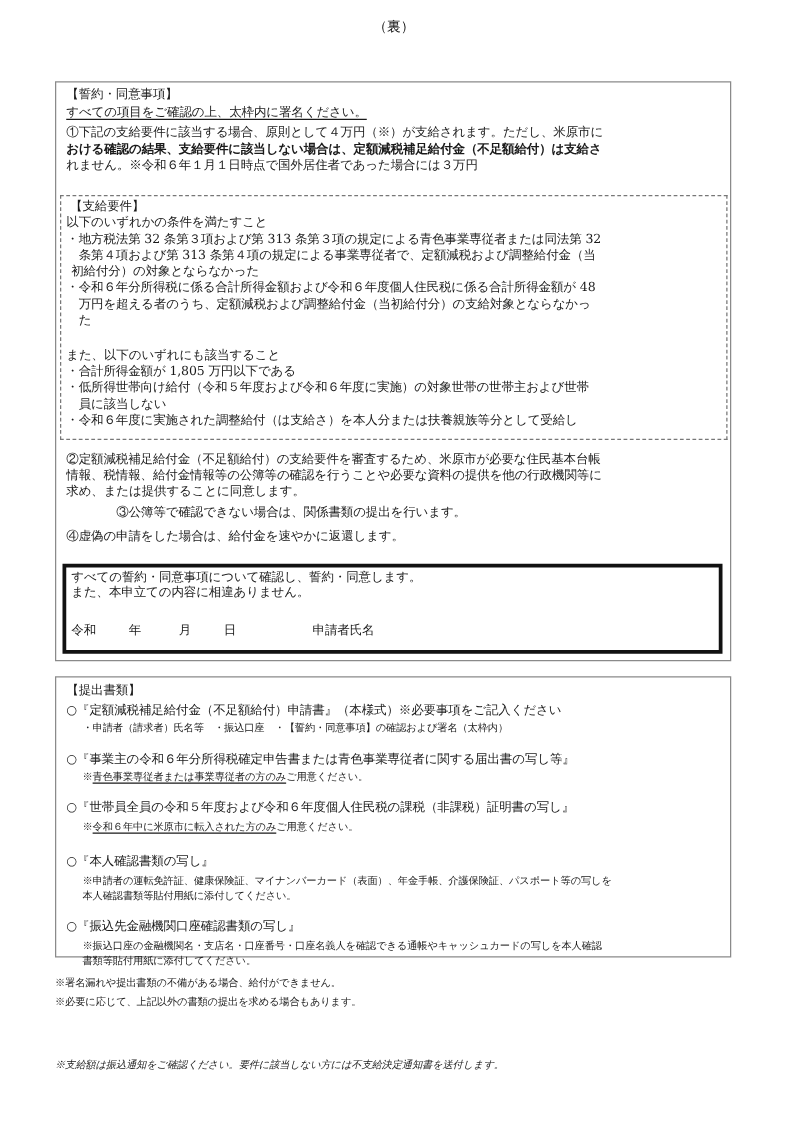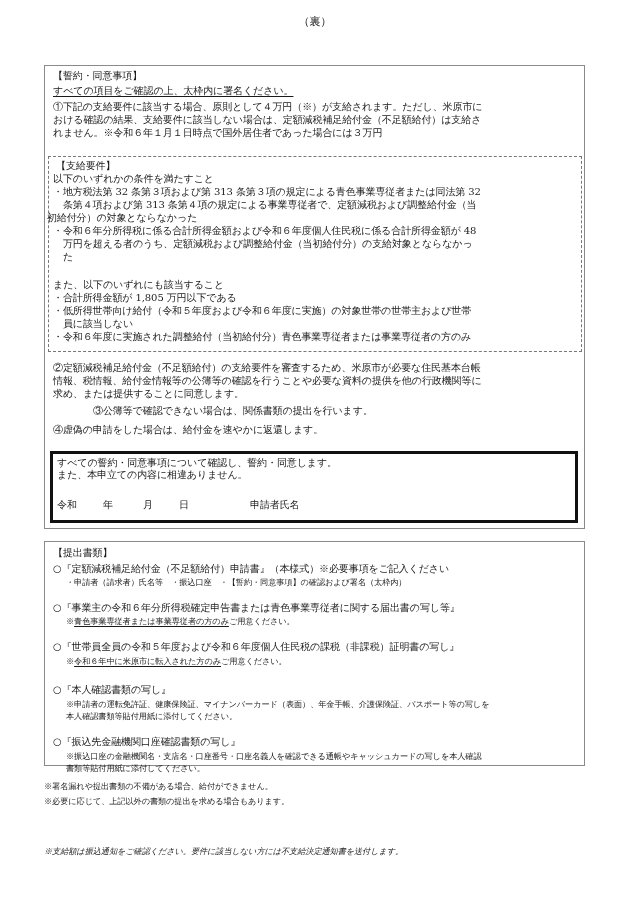--- a/index.html
+++ b/index.html
@@ -21,37 +21,37 @@
   </style>
 </head>
 <body>
 
 <div class="page-side">（裏）</div>
 
 <div class="box" id="oath-box"></div>
 <div class="t" style="left:53px;top:70px;">【誓約・同意事項】</div>
 <div class="t ul" style="left:53px;top:85px;">すべての項目をご確認の上、太枠内に署名ください。</div>
 <div class="t" style="left:53px;top:101px;">①下記の支給要件に該当する場合、原則として４万円（※）が支給されます。ただし、米原市に</div>
-<div class="t" style="left:53px;top:114px;">おける確認の結果、支給要件に該当しない場合は、定額減税補足給付金（不足額給付）は支給さ</div>
+<div class="t" style="left:53px;top:114px;font-weight:bold;">おける確認の結果、支給要件に該当しない場合は、定額減税補足給付金（不足額給付）は支給さ</div>
 <div class="t" style="left:53px;top:127px;">れません。※令和６年１月１日時点で国外居住者であった場合には３万円</div>
 
 <div class="dashed"></div>
 <div class="t" style="left:56px;top:160px;">【支給要件】</div>
 <div class="t" style="left:53px;top:173px;">以下のいずれかの条件を満たすこと</div>
 <div class="t" style="left:53px;top:186px;">・地方税法第 32 条第３項および第 313 条第３項の規定による青色事業専従者または同法第 32</div>
 <div class="t" style="left:53px;top:199px;">　条第４項および第 313 条第４項の規定による事業専従者で、定額減税および調整給付金（当</div>
-<div class="t" style="left:37px;top:212px;text-align:right;">　初給付分）の対象とならなかった</div>
+<div class="t" style="left:47px;top:212px;text-align:right;">　初給付分）の対象とならなかった</div>
 <div class="t" style="left:53px;top:225px;">・令和６年分所得税に係る合計所得金額および令和６年度個人住民税に係る合計所得金額が 48</div>
 <div class="t" style="left:53px;top:238px;">　万円を超える者のうち、定額減税および調整給付金（当初給付分）の支給対象とならなかっ</div>
 <div class="t" style="left:53px;top:251px;">　た</div>
 <div class="t" style="left:53px;top:279px;">また、以下のいずれにも該当すること</div>
 <div class="t" style="left:53px;top:292px;">・合計所得金額が 1,805 万円以下である</div>
 <div class="t" style="left:53px;top:305px;">・低所得世帯向け給付（令和５年度および令和６年度に実施）の対象世帯の世帯主および世帯</div>
 <div class="t" style="left:53px;top:318px;text-align:center;">　員に該当しない</div>
-<div class="t" style="left:53px;top:331px;">・令和６年度に実施された調整給付（当初給付分）青色事業専従者または事業専従者の方のみ</div>
+<div class="t" style="left:53px;top:331px;">・令和６年度に実施された調整給付（は支給さ）を本人分または扶養親族等分として受給し</div>
 
 <div class="t" style="left:53px;top:362px;">②定額減税補足給付金（不足額給付）の支給要件を審査するため、米原市が必要な住民基本台帳</div>
 <div class="t" style="left:53px;top:375px;">情報、税情報、給付金情報等の公簿等の確認を行うことや必要な資料の提供を他の行政機関等に</div>
 <div class="t" style="left:53px;top:388px;">求め、または提供することに同意します。</div>
 <div class="t" style="left:53px;top:405px;margin-left:40px;">③公簿等で確認できない場合は、関係書類の提出を行います。</div>
 <div class="t" style="left:53px;top:424px;">④虚偽の申請をした場合は、給付金を速やかに返還します。</div>
 
 <div class="sign-box"></div>
 <div class="t" style="left:57px;top:457px;">すべての誓約・同意事項について確認し、誓約・同意します。</div>
 <div class="t" style="left:57px;top:469px;">また、本申立ての内容に相違ありません。</div>

